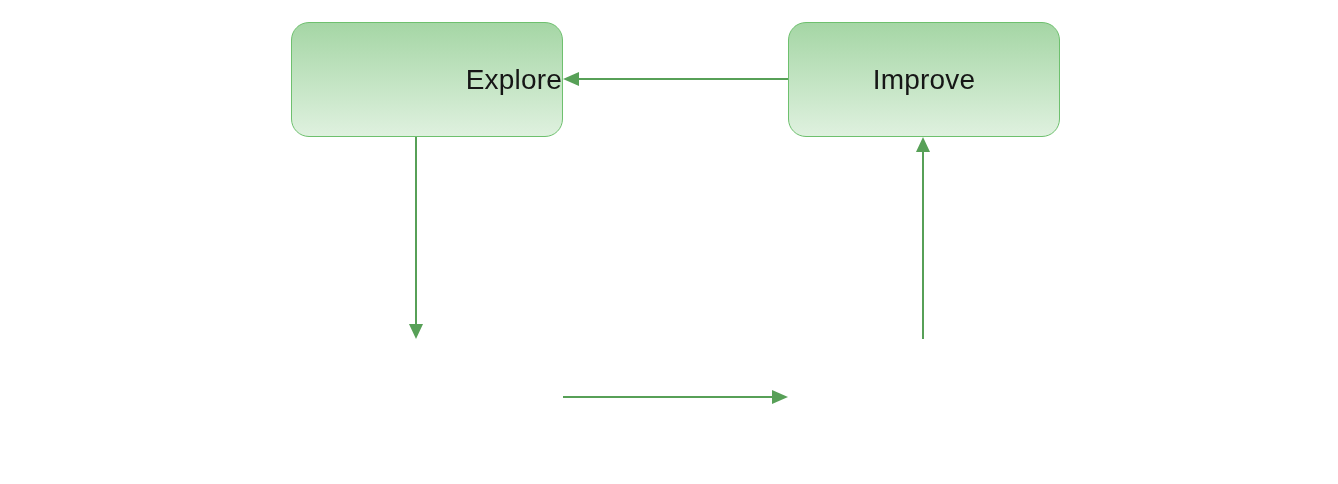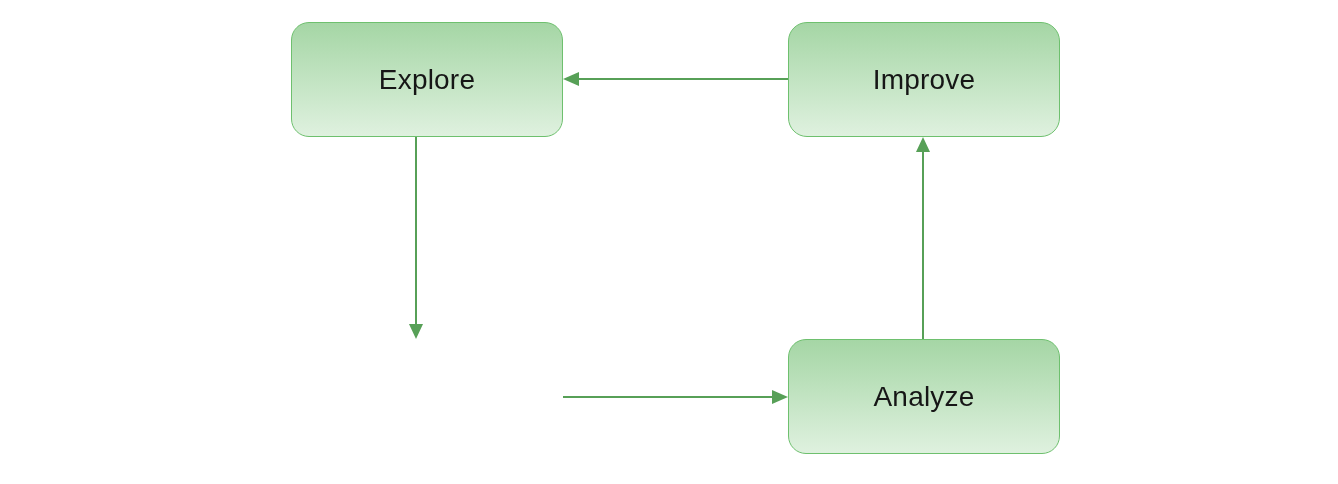--- a/index.html
+++ b/index.html
@@ -26,22 +26,22 @@
                 var(--node-fill-bottom, #dff1df));
     display: flex;
     align-items: center;
     justify-content: center;
   }
   .node-label {
     font-size: 28px;
     color: var(--text, #161616);
     letter-spacing: 0.2px;
   }
-  .node-explore  { left: 291px; top: 22px;  }
-  .node-improve  { left: 788px; top: 22px; border-radius: 19px;  }
+  .node-explore  { left: 291px; top: 22px; justify-content: flex-end;  }
+  .node-improve  { left: 788px; top: 22px;  }
   .node-discover { left: 291px; top: 339px; }
   .node-analyze  { left: 788px; top: 339px; }
   .arrow-layer {
     position: absolute;
     left: 0; top: 0;
     width: 1338px;
     height: 484px;
     pointer-events: none;
   }
 </style>
@@ -75,17 +75,14 @@
 
   <div class="node node-explore">
     <span class="node-label">Explore</span>
   </div>
 
   <div class="node node-improve">
     <span class="node-label">Improve</span>
   </div>
 
 
-  <div class="node node-analyze">
-    <span class="node-label">Analyze</span>
-  </div>
 
 </div>
 
 </body></html>

